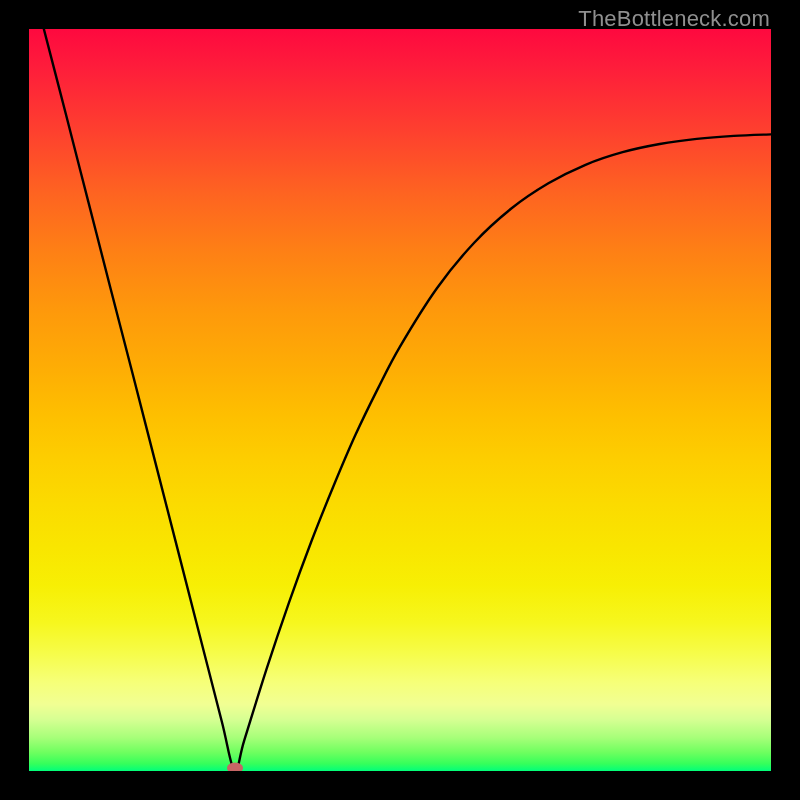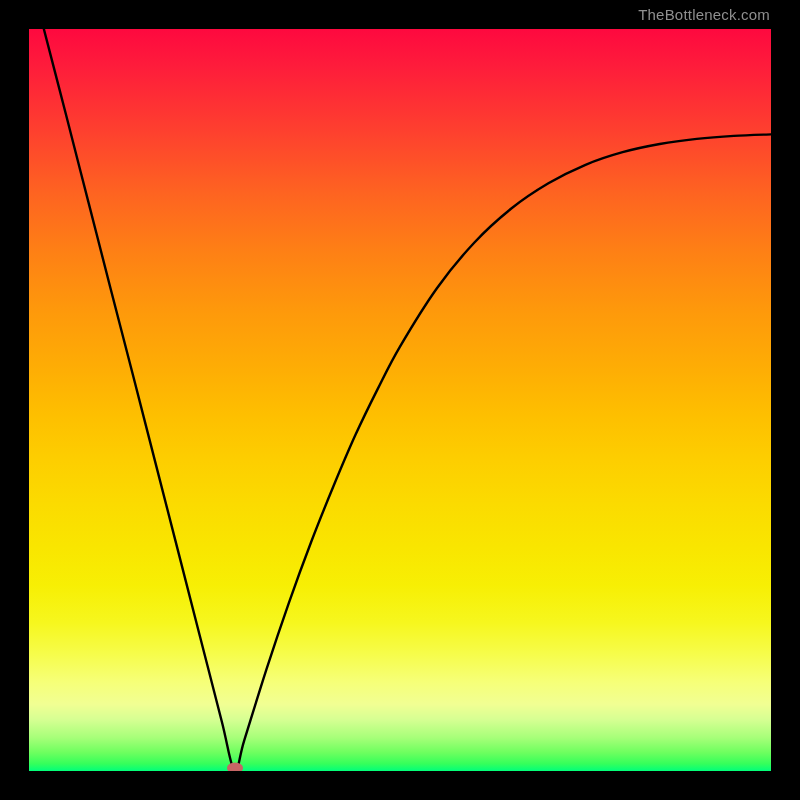--- a/index.html
+++ b/index.html
@@ -55,21 +55,21 @@
       #6eff5f 97.5%,
       #36ff5b 99%,
       #01fe7a 100%
     );
   }
   .watermark {
     position: absolute;
     top: 6px;
     right: 30px;
     color: #8f8f8f;
-    font-size: 15px;
+    font-size: 22px;
     font-weight: 500;
     letter-spacing: 0.2px;
   }
   .curve-svg {
     position: absolute;
     left: 0;
     top: 0;
     width: 742px;
     height: 742px;
   }

